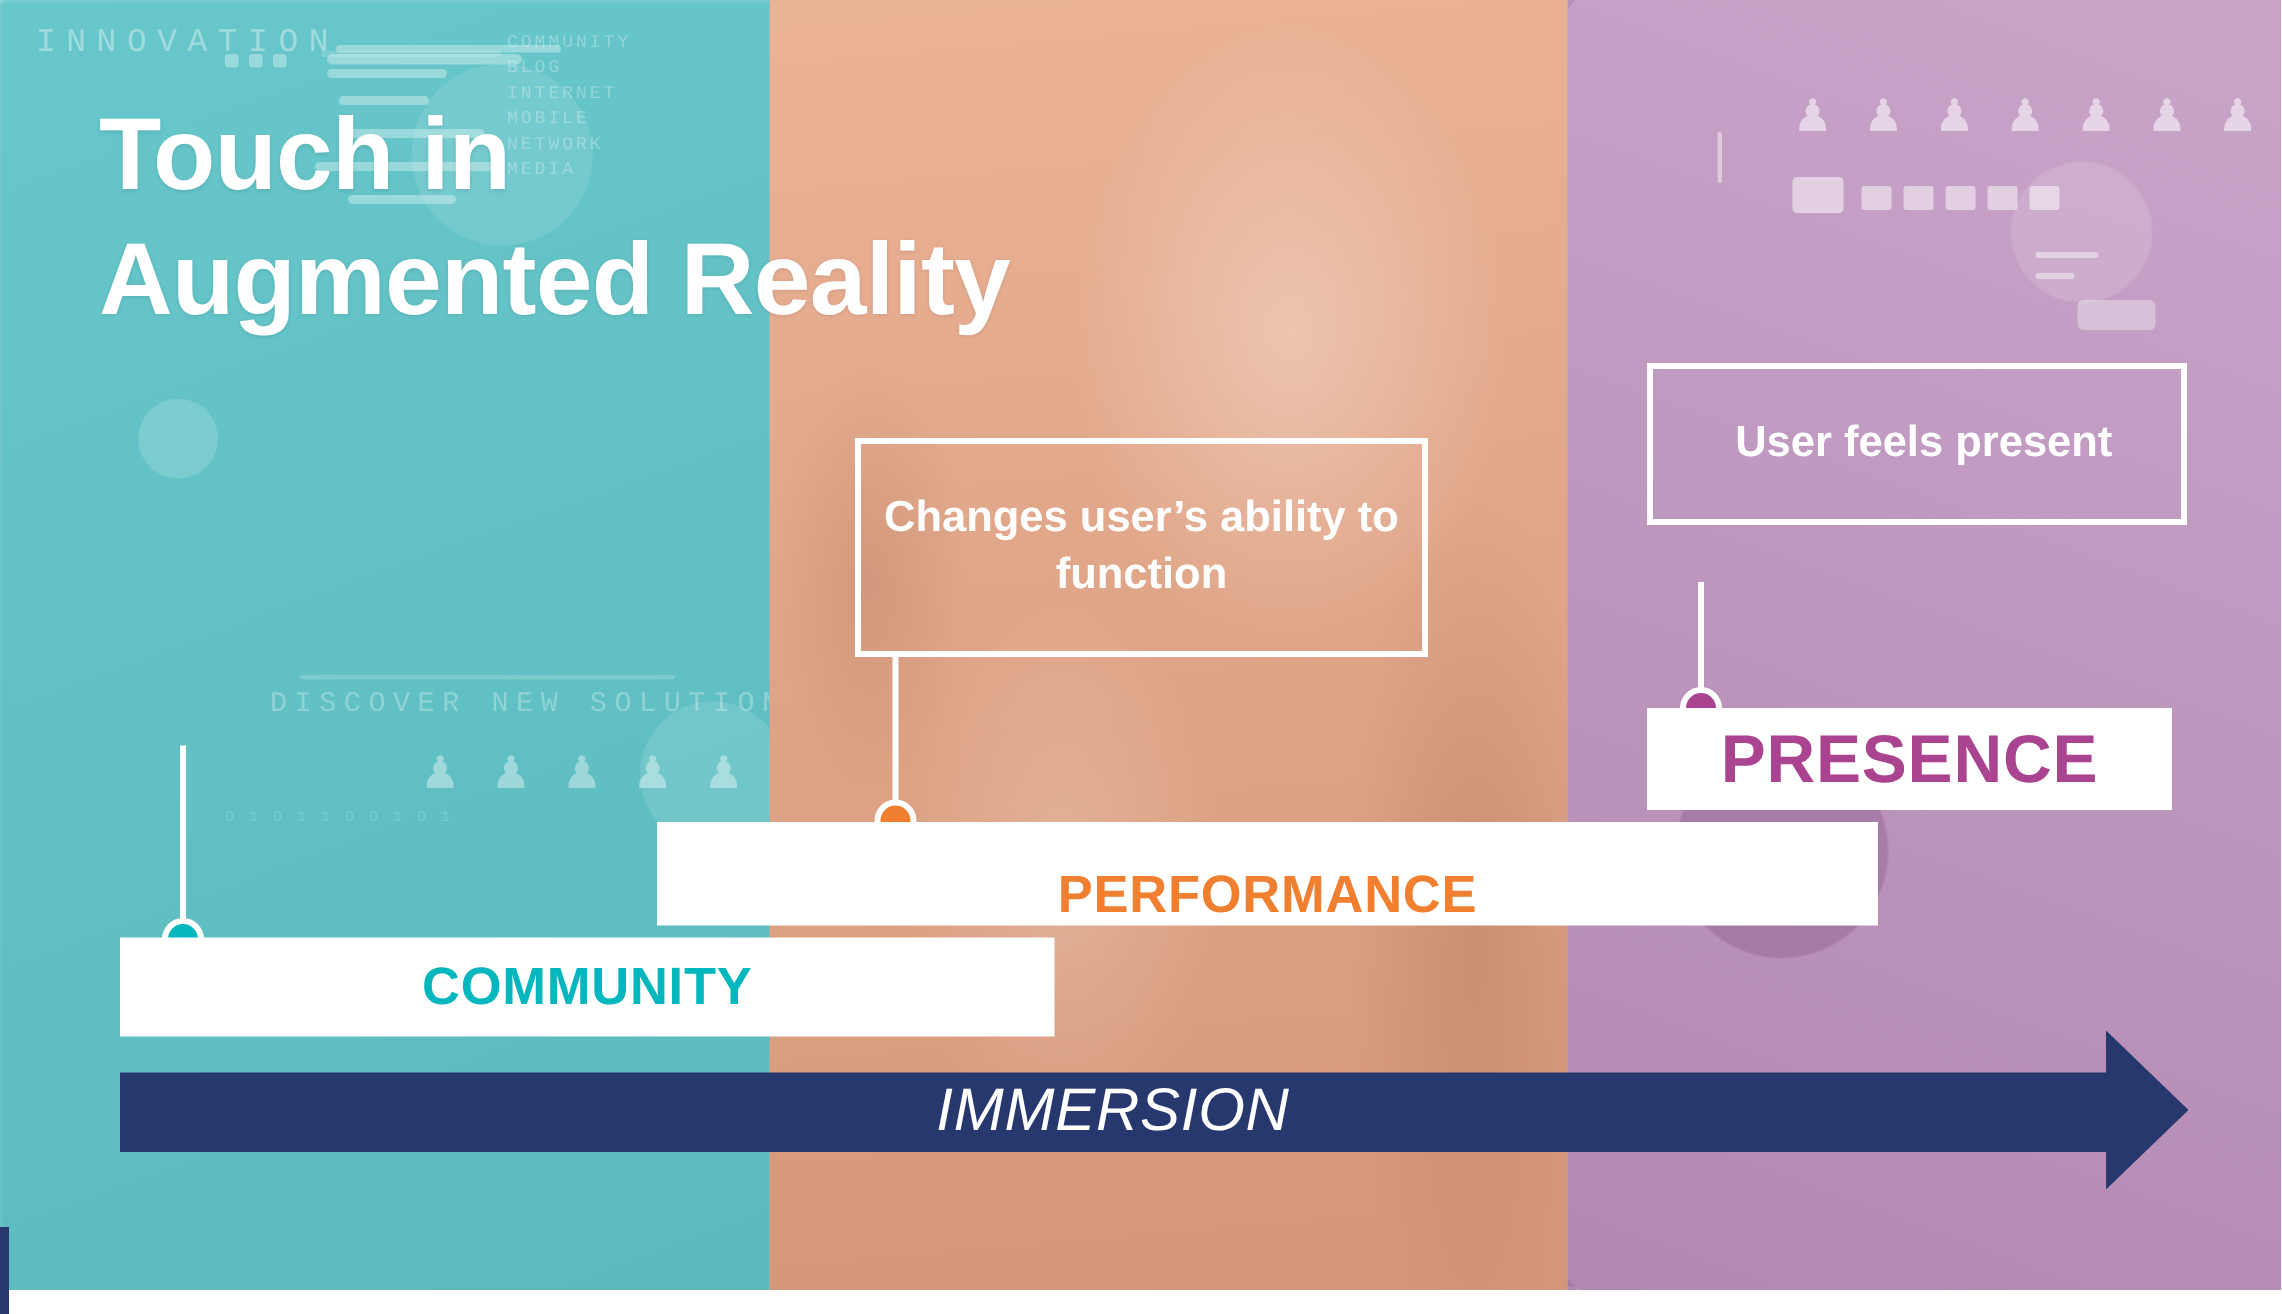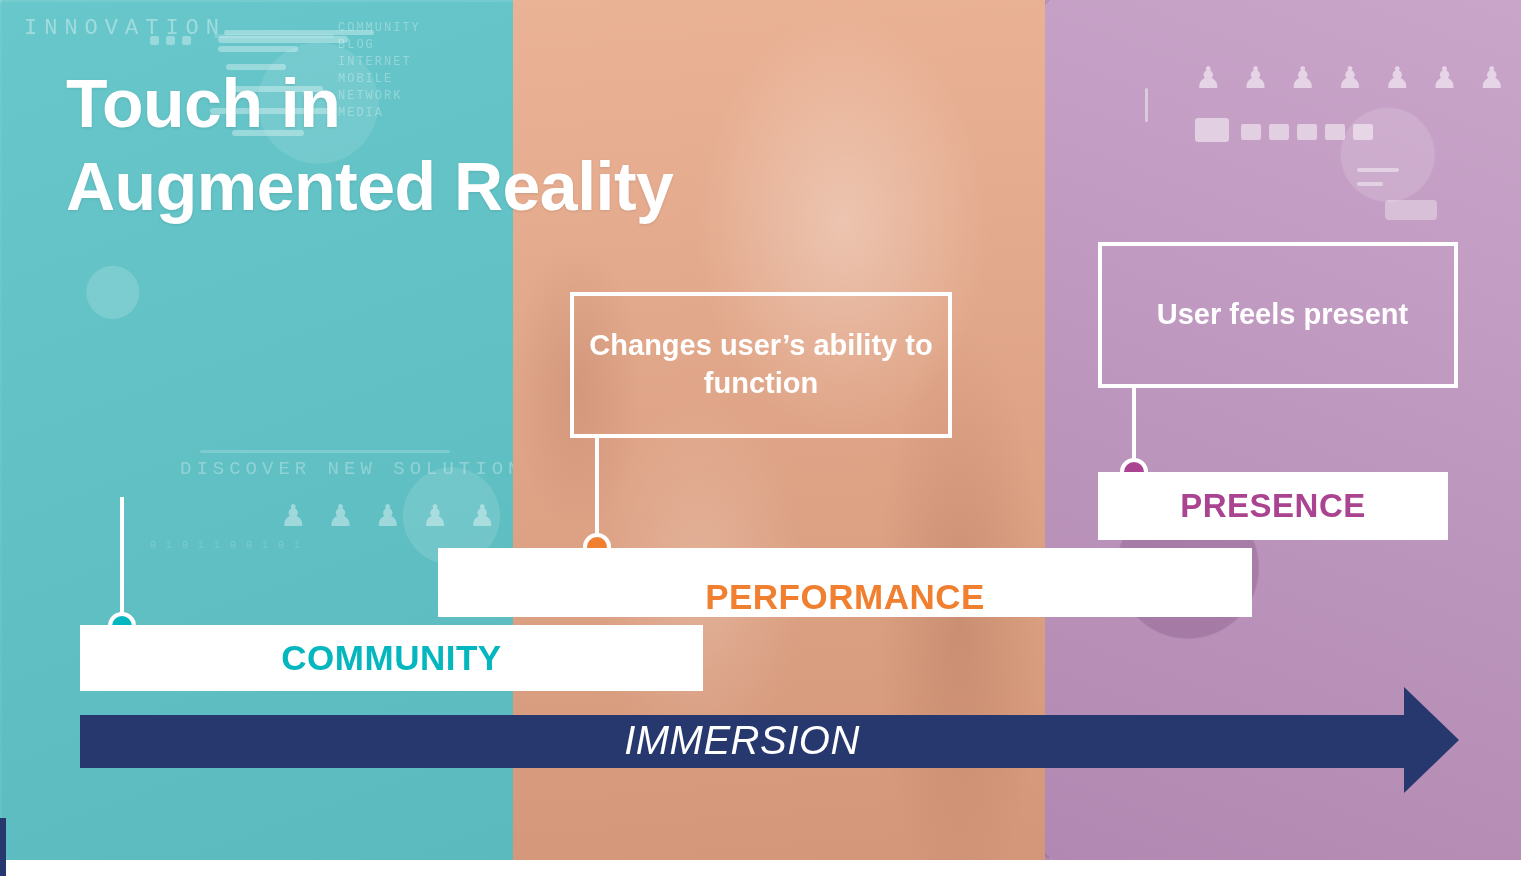--- a/index.html
+++ b/index.html
@@ -6,21 +6,21 @@
   body{font-family:"Liberation Sans","DejaVu Sans",sans-serif;}
 
   #slide{
     position:relative;
     width:1521px;height:876px;
     overflow:hidden;
     background:#fff;
   }
 
   
-  .panel{position:absolute;top:0;bottom:16px;overflow:hidden;}
+  .panel{position:absolute;top:0;bottom:16px;overflow:hidden;padding-left:27px;}
   .panel-teal{left:0;width:513px;background:#5fc4c8;}
   .panel-orange{left:513px;width:532px;background:#e8a887;}
   .panel-purple{left:1045px;right:0;background:#c49bc4;}
 
   
   .tex{position:absolute;inset:0;pointer-events:none;}
   .tex-teal{
     background:
       linear-gradient(118deg, rgba(255,255,255,.10) 0 2px, transparent 2px 140px),
       linear-gradient(62deg, rgba(255,255,255,.07) 0 2px, transparent 2px 170px),
@@ -72,38 +72,38 @@
 
   
   .callout{
     position:absolute;border:4px solid #ffffff;
     display:flex;align-items:center;justify-content:center;
     color:#fff;font-weight:bold;font-size:29px;line-height:1.30;
     text-align:center;box-sizing:border-box;padding:6px 14px;
   }
   .callout-usability   {left:80px;  top:353px; width:360px; height:145px;}
   .callout-performance {left:570px; top:292px; width:382px; height:146px;}
-  .callout-presence    {left:1098px;top:242px; width:360px; height:146px;padding-left:23px;}
+  .callout-presence    {left:1098px;top:242px; width:360px; height:108px;padding-left:23px;}
 
   
   .stem{position:absolute;width:4px;background:#ffffff;}
   .dot{
     position:absolute;width:28px;height:28px;border-radius:50%;
     border:4px solid #ffffff;box-sizing:border-box;
   }
 
   
   .levelbar{
     position:absolute;background:#ffffff;
     display:flex;align-items:center;justify-content:center;
     font-weight:bold;letter-spacing:.5px;
   }
   .bar-usability  {left:80px;  top:625px; width:623px; height:66px; font-size:35px; color:#04b6bd;}
   .bar-performance{left:438px; top:548px; width:814px; height:69px; font-size:35px; color:#f07f30;align-items:flex-end;}
-  .bar-presence   {left:1098px;top:472px; width:350px; height:68px; font-size:33px; color:#aa4490;}
+  .bar-presence   {left:1098px;top:472px; width:350px; height:68px; font-size:45px; color:#aa4490;}
 
   
   .arrow-wrap{position:absolute;left:80px;top:687px;width:1379px;height:106px;}
   .arrow-label{
     position:absolute;left:0;top:0;width:1324px;height:106px;
     display:flex;align-items:center;justify-content:center;
     color:#ffffff;font-size:40px;letter-spacing:.5px;font-style:italic;
   }
 
   

